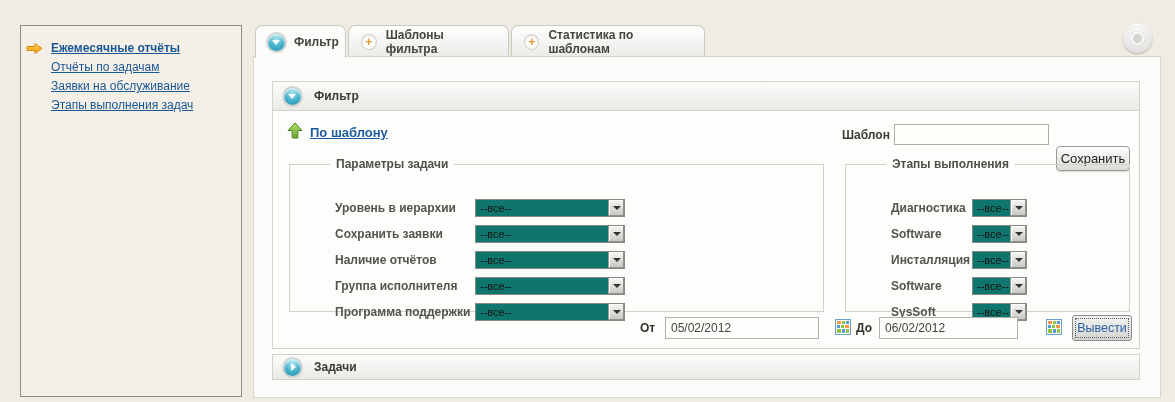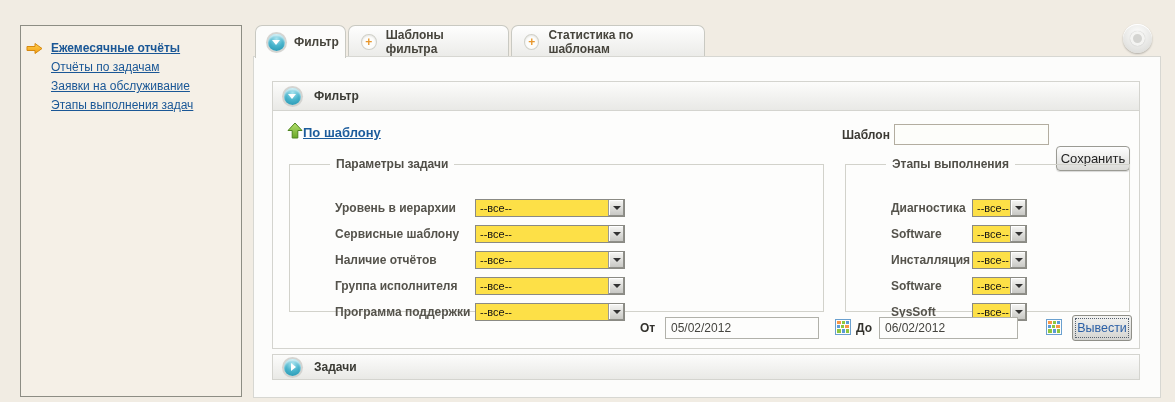--- a/index.html
+++ b/index.html
@@ -46,41 +46,41 @@
   
   .main { position:absolute; left:253px; top:56px; width:908px; height:342px;
           background:#fcfcfb; border:1px solid #d7d7d2; z-index:1; }
 
   .panel { position:absolute; left:18px; top:24px; width:868px; height:268px;
            border:1px solid #d4d4cf; background:#fdfdfc; }
   .panel-header { height:29px; background:linear-gradient(#fcfcfb,#e9e9e6); border-bottom:1px solid #d4d4cf;
            display:flex; align-items:center; gap:13px; padding-left:11px; font-size:12px;
            font-weight:bold; color:#3a3a34; cursor:pointer; }
 
-  .tpl-link-row { position:absolute; left:14px; top:40px; display:flex; align-items:center; }
+  .tpl-link-row { position:absolute; left:14px; top:40px; display:flex; align-items:center; gap:7px; }
   .tpl-link-row a { font-size:13px; font-weight:bold; color:#1c5c9c; text-decoration:underline; cursor:pointer; }
 
   .tpl-label { position:absolute; left:569px; top:46px; font-size:12px; font-weight:bold; color:#3c3a34; }
   .tpl-input { position:absolute; left:621px; top:42px; width:155px; height:21px;
                border:1px solid #b3ada0; background:#fdfdfa; font-size:12px; padding:0 4px;
                font-family:inherit; }
   .save-btn  { position:absolute; left:783px; top:40px; width:74px; height:25px;
                border:1px solid #9b9b94; border-radius:4px;
                background:linear-gradient(#fefefe,#dadad7); box-shadow:0 1px 1px rgba(0,0,0,.15);
                font-size:13px; color:#222; font-family:inherit; cursor:pointer;margin-top:24px; }
 
   fieldset { position:absolute; border:1px solid #d2d2cb; top:75px; height:155px;padding-left:32px; }
   fieldset legend { font-size:12px; font-weight:bold; color:#514f48; padding:0 6px; margin-left:8px; }
   .fs-left  { left:16px;  width:535px; }
   .fs-right { left:572px; width:285px; }
 
   .frow { position:absolute; height:18px; }
   .flabel { position:absolute; left:13px; top:2px; font-size:12px; font-weight:bold; color:#55534c; white-space:nowrap; }
 
-  .sel { position:absolute; top:0; height:18px; background:#fde047; border:1px solid #8a8a84; cursor:pointer; }
+  .sel { position:absolute; top:0; height:18px; background:#0f766e; border:1px solid #8a8a84; cursor:pointer; }
   .sel .sval { position:absolute; left:4px; top:2px; font-size:11px; color:#141414; }
   .sel .sbtn { position:absolute; right:0; top:0; width:16px; height:16px;
                background:linear-gradient(#f7f7f5,#c5c5c1); border-left:1px solid #9a9a94;
                box-shadow:inset -1px -1px 0 #8f8f89, inset 1px 1px 0 #fff; }
   .sel .sbtn::after { content:""; position:absolute; left:4px; top:6px;
                border-left:4px solid transparent; border-right:4px solid transparent; border-top:4px solid #333; }
   .sel-wide  { left:153px; width:150px; }
   .sel-small { left:94px;  width:55px;  }
 
   .date-label { position:absolute; font-size:12px; font-weight:bold; color:#33322d; top:239px; }
@@ -173,21 +173,21 @@
     <fieldset class="fs-left">
       <legend>Параметры задачи</legend>
       <div class="frow" style="top:28px">
         <span class="flabel">Уровень в иерархии</span>
         <span class="sel sel-wide">
           <span class="sval">--все--</span>
           <span class="sbtn"></span>
         </span>
       </div>
       <div class="frow" style="top:54px">
-        <span class="flabel">Сервисные шаблону</span>
+        <span class="flabel">Сохранить заявки</span>
         <span class="sel sel-wide">
           <span class="sval">--все--</span>
           <span class="sbtn"></span>
         </span>
       </div>
       <div class="frow" style="top:80px">
         <span class="flabel">Наличие отчётов</span>
         <span class="sel sel-wide">
           <span class="sval">--все--</span>
           <span class="sbtn"></span>

